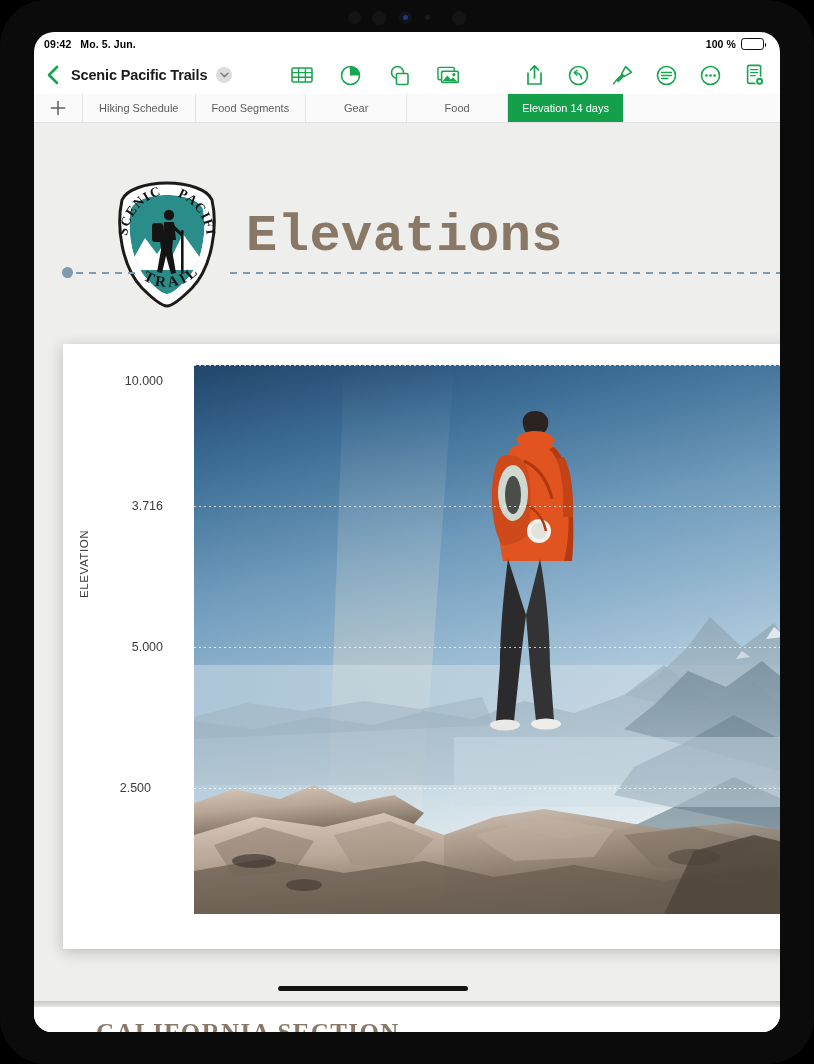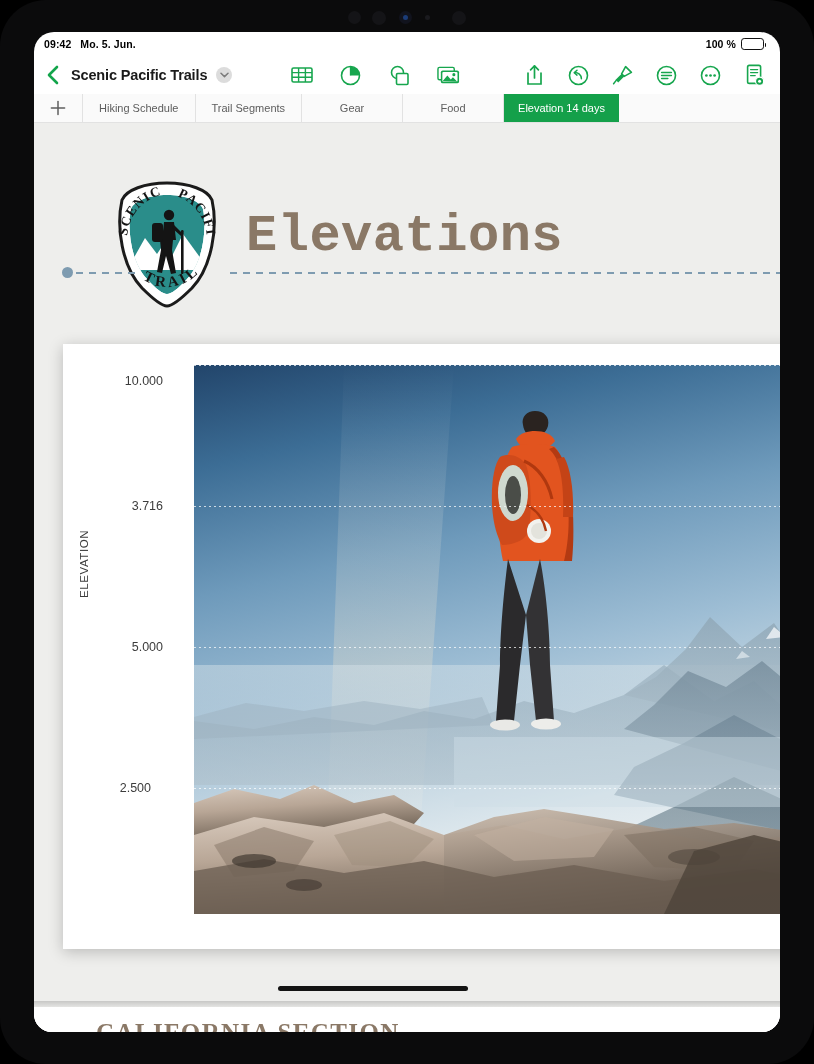--- a/index.html
+++ b/index.html
@@ -333,21 +333,21 @@
     </div>
 
     <div id="tabbar">
       <div id="tab-add">
         <svg width="16" height="16" viewBox="0 0 16 16">
           <line x1="8" y1="1.4" x2="8" y2="14.6" stroke="#5f5f5f" stroke-width="1.5" stroke-linecap="round"></line>
           <line x1="1.4" y1="8" x2="14.6" y2="8" stroke="#5f5f5f" stroke-width="1.5" stroke-linecap="round"></line>
         </svg>
       </div>
       <div class="tab w1">Hiking Schedule</div>
-      <div class="tab w2">Trail Segments</div>
+      <div class="tab w2">Food Segments</div>
       <div class="tab w3">Gear</div>
       <div class="tab w4">Food</div>
       <div class="tab active">Elevation 14 days</div>
       <div id="tab-filler"></div>
     </div>
 
     <div id="canvas">
 
       <div id="slide">
 

